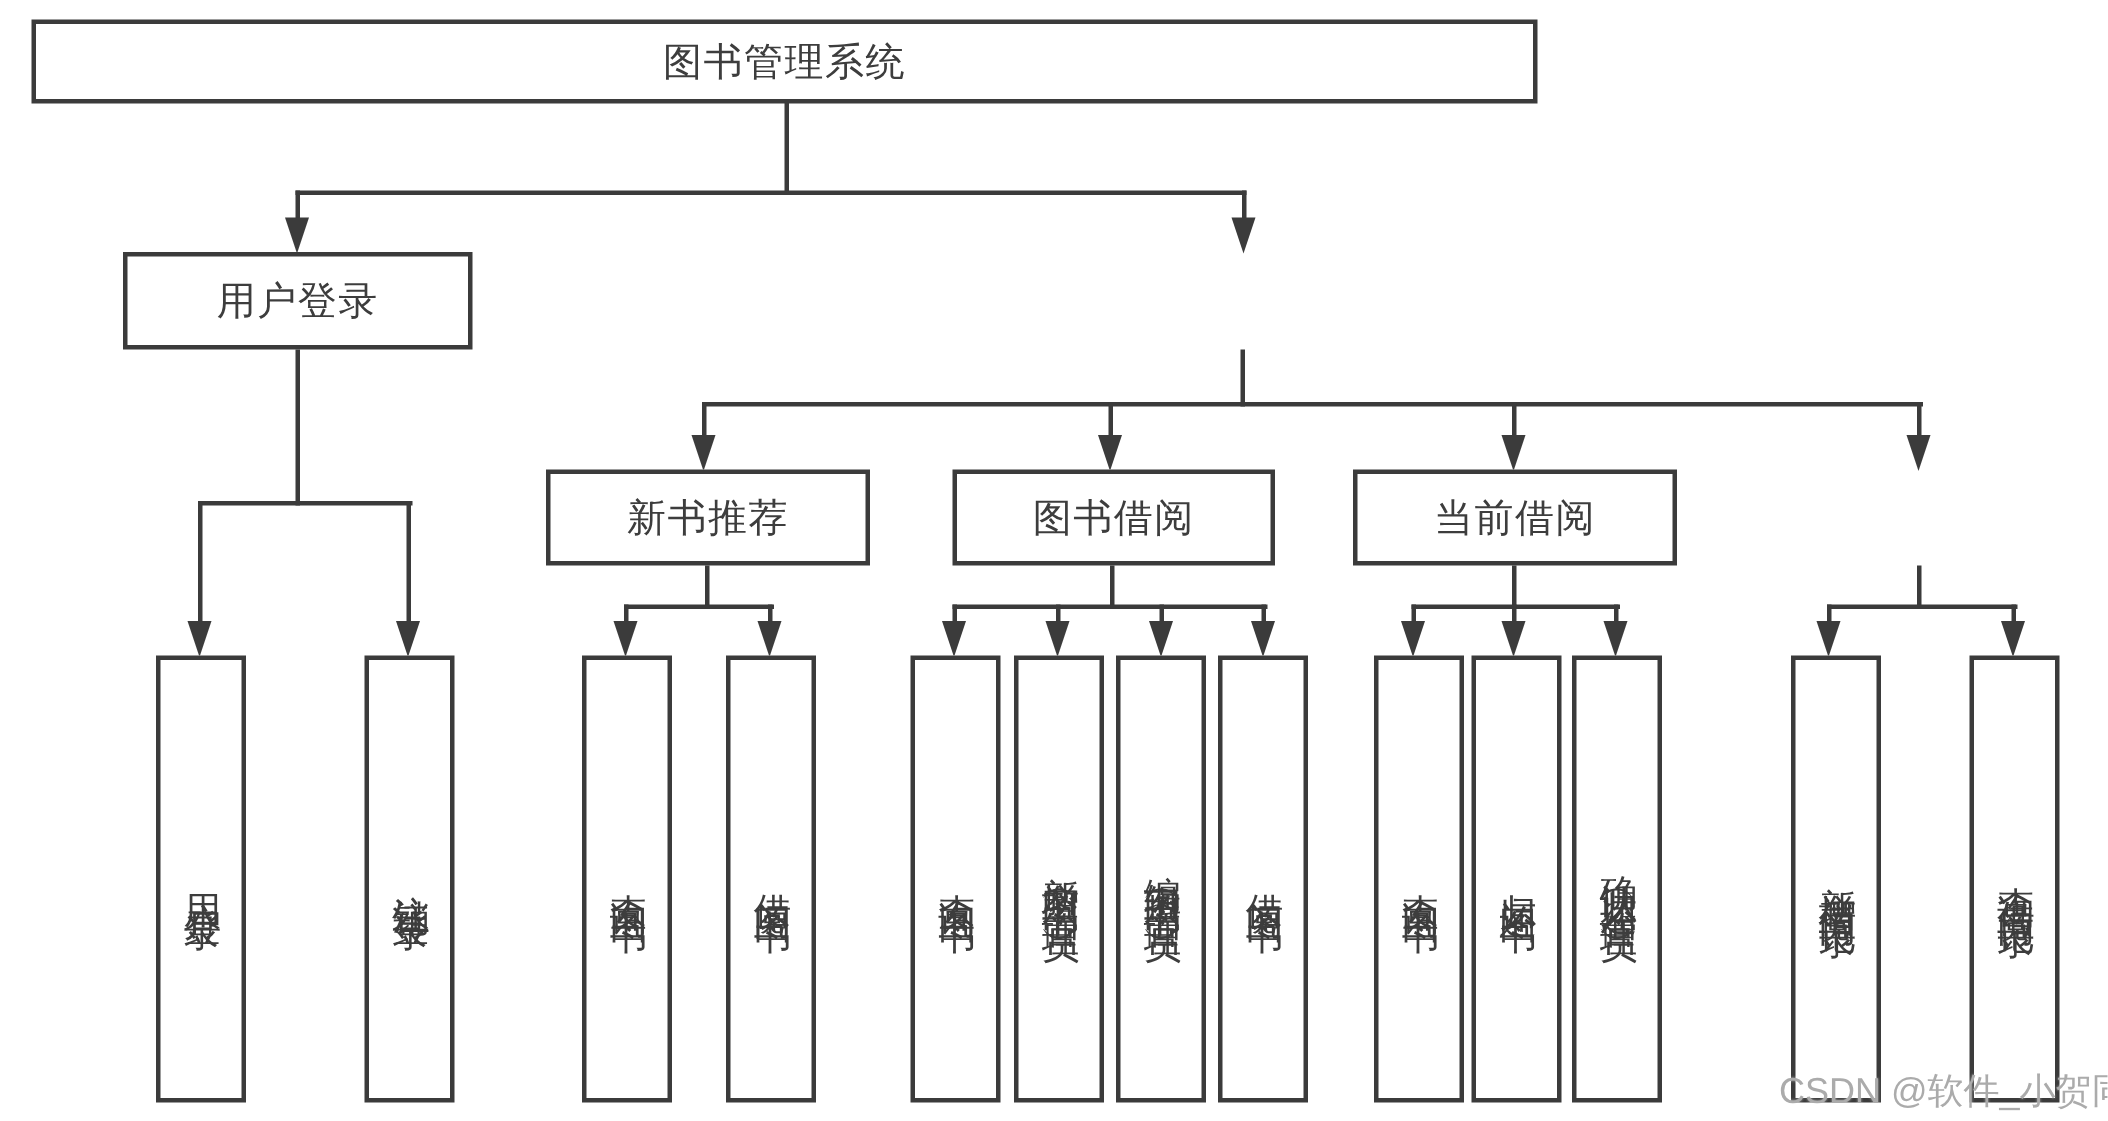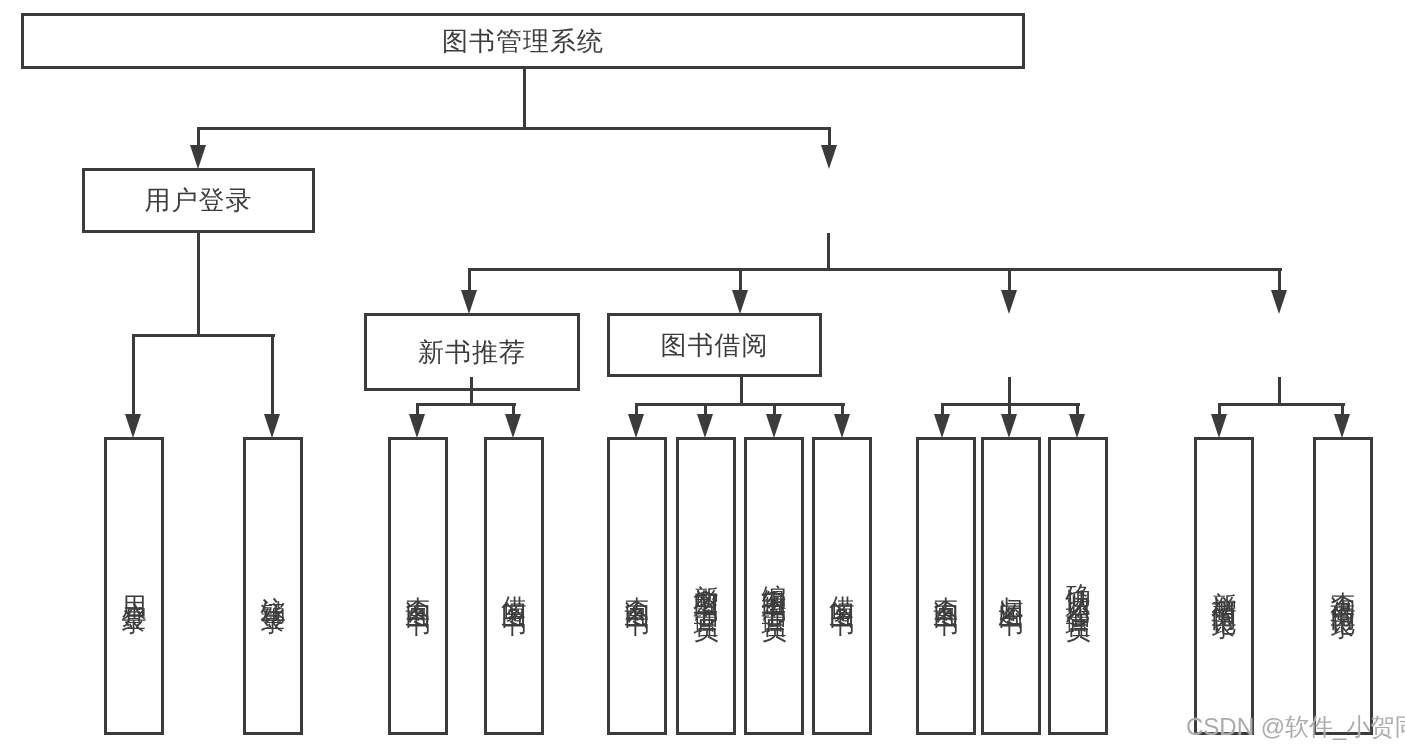--- a/index.html
+++ b/index.html
@@ -95,25 +95,28 @@
   <div class="hline" style="left:468px;top:268px;width:814px"></div>
   <div class="vline" style="left:468px;top:268px;height:24px"></div>
   <div class="arrow" style="left:461px;top:290px"></div>
   <div class="vline" style="left:739px;top:268px;height:24px"></div>
   <div class="arrow" style="left:732px;top:290px"></div>
   <div class="vline" style="left:1008px;top:268px;height:24px"></div>
   <div class="arrow" style="left:1001px;top:290px"></div>
   <div class="vline" style="left:1278px;top:268px;height:24px"></div>
   <div class="arrow" style="left:1271px;top:290px"></div>
 
-  <div class="box h" style="left:364px;top:313px;width:216px;height:78px">
+  <div class="box h" style="left:364px;top:313px;width:216px;height:64px">
     <span>新书推荐</span>
   </div>
-  <div class="box h" style="left:607px;top:313px;width:215px;height:64px">
+  <div class="box h" style="left:635px;top:313px;width:215px;height:64px">
     <span>图书借阅</span>
+  </div>
+  <div class="box h" style="left:902px;top:313px;width:216px;height:64px">
+    <span>当前借阅</span>
   </div>
 
   <div class="vline" style="left:470px;top:377px;height:29px"></div>
   <div class="hline" style="left:416px;top:403px;width:100px"></div>
   <div class="vline" style="left:416px;top:403px;height:13px"></div>
   <div class="arrow" style="left:409px;top:414px"></div>
   <div class="vline" style="left:512px;top:403px;height:13px"></div>
   <div class="arrow" style="left:505px;top:414px"></div>
 
   <div class="vline" style="left:740px;top:377px;height:29px"></div>

